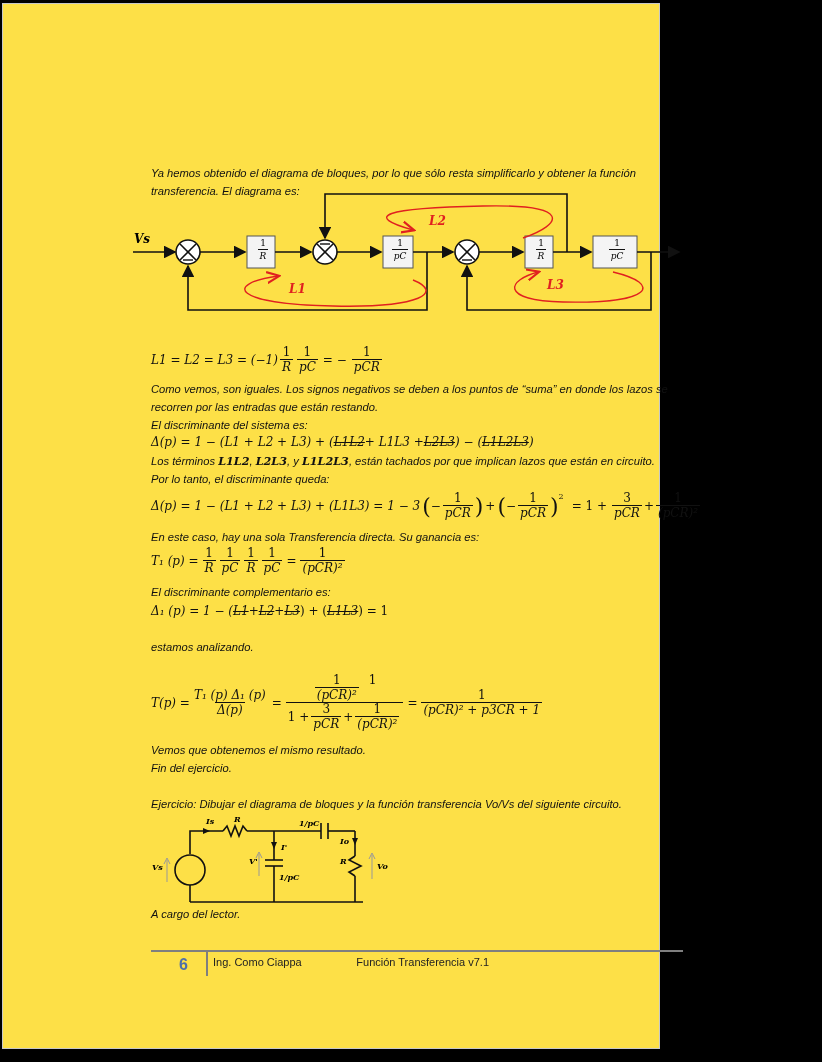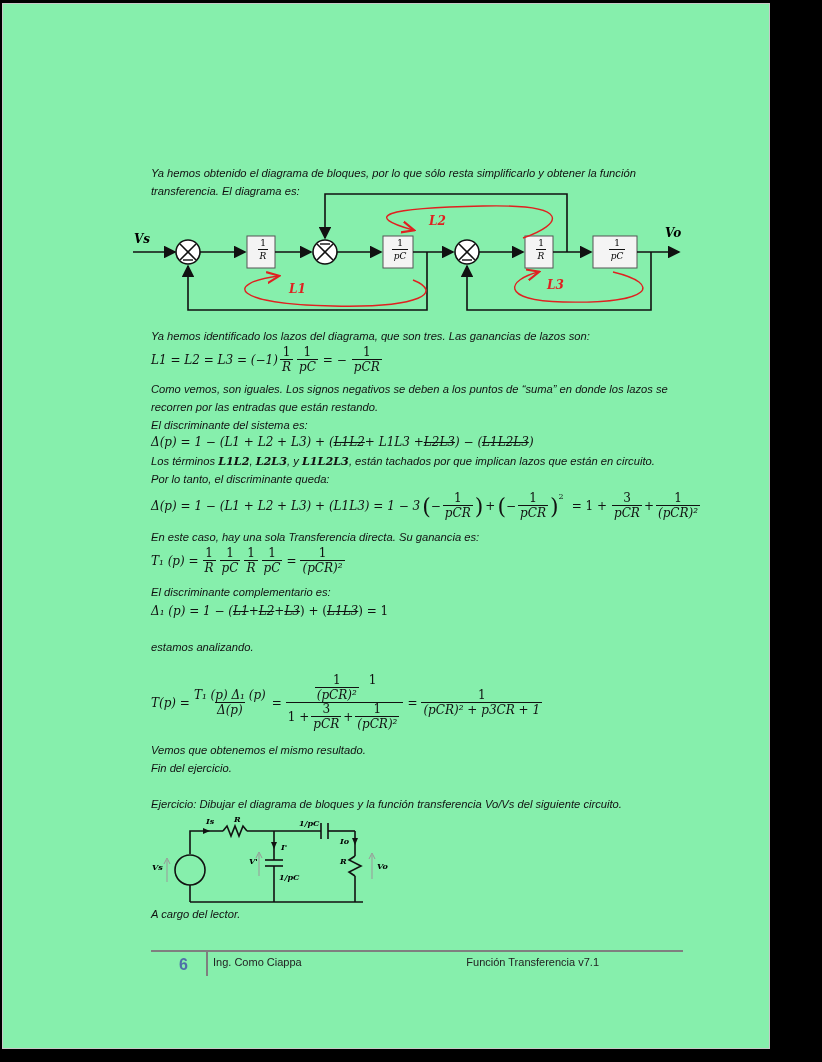--- a/index.html
+++ b/index.html
@@ -1,22 +1,22 @@
 <!DOCTYPE html>
 <html><head>
 <meta charset="utf-8">
 <style>
   html, body { margin: 0; padding: 0; }
   body {
     width: 822px; height: 1062px; background: #000; position: relative; overflow: hidden;
     font-family: "Liberation Sans", sans-serif;
   }
   .page {
-    position: absolute; left: 2px; top: 3px; width: 768px; height: 1046px;
-    background: #86efac; border: 1px solid #c8c8c8; box-sizing: border-box;
+    position: absolute; left: 2px; top: 3px; width: 658px; height: 1046px;
+    background: #fde047; border: 1px solid #c8c8c8; box-sizing: border-box;
   }
   .abs { position: absolute; }
   .txt {
     position: absolute; left: 148px; font-style: italic; font-size: 11.2px; color: #111;
     white-space: nowrap; line-height: 14px;
   }
   .math {
     position: absolute; left: 148px; font-family: "DejaVu Serif", serif; font-size: 12px;
     color: #111; white-space: nowrap; display: flex; align-items: center;
   }
@@ -120,21 +120,20 @@
     <div class="abs frac" style="left:598px;top:233px;width:28px;font-family:'DejaVu Serif',serif;font-size:9px">
       <span class="num" style="line-height:12px">1</span>
       <span class="den mi" style="line-height:12px">pC</span>
     </div>
 
     <div class="abs" style="left:286px;top:278px;color:#e02020;font-family:'DejaVu Serif',serif;font-style:italic;font-weight:bold;font-size:12px">L1</div>
     <div class="abs" style="left:426px;top:210px;color:#e02020;font-family:'DejaVu Serif',serif;font-style:italic;font-weight:bold;font-size:12px">L2</div>
     <div class="abs" style="left:544px;top:274px;color:#e02020;font-family:'DejaVu Serif',serif;font-style:italic;font-weight:bold;font-size:12px">L3</div>
   </div>
 
-  <div class="txt" style="top:325px">Ya hemos identificado los lazos del diagrama, que son tres. Las ganancias de lazos son:</div>
   <div class="math" style="top:342px">
     <span class="mi">L1 = L2 =  L3 = (−1)</span>
     <span class="frac">
         <span class="num">1</span>
         <span class="den mi">R</span>
       </span>
     <span class="frac">
         <span class="num">1</span>
         <span class="den mi">pC</span>
       </span>

